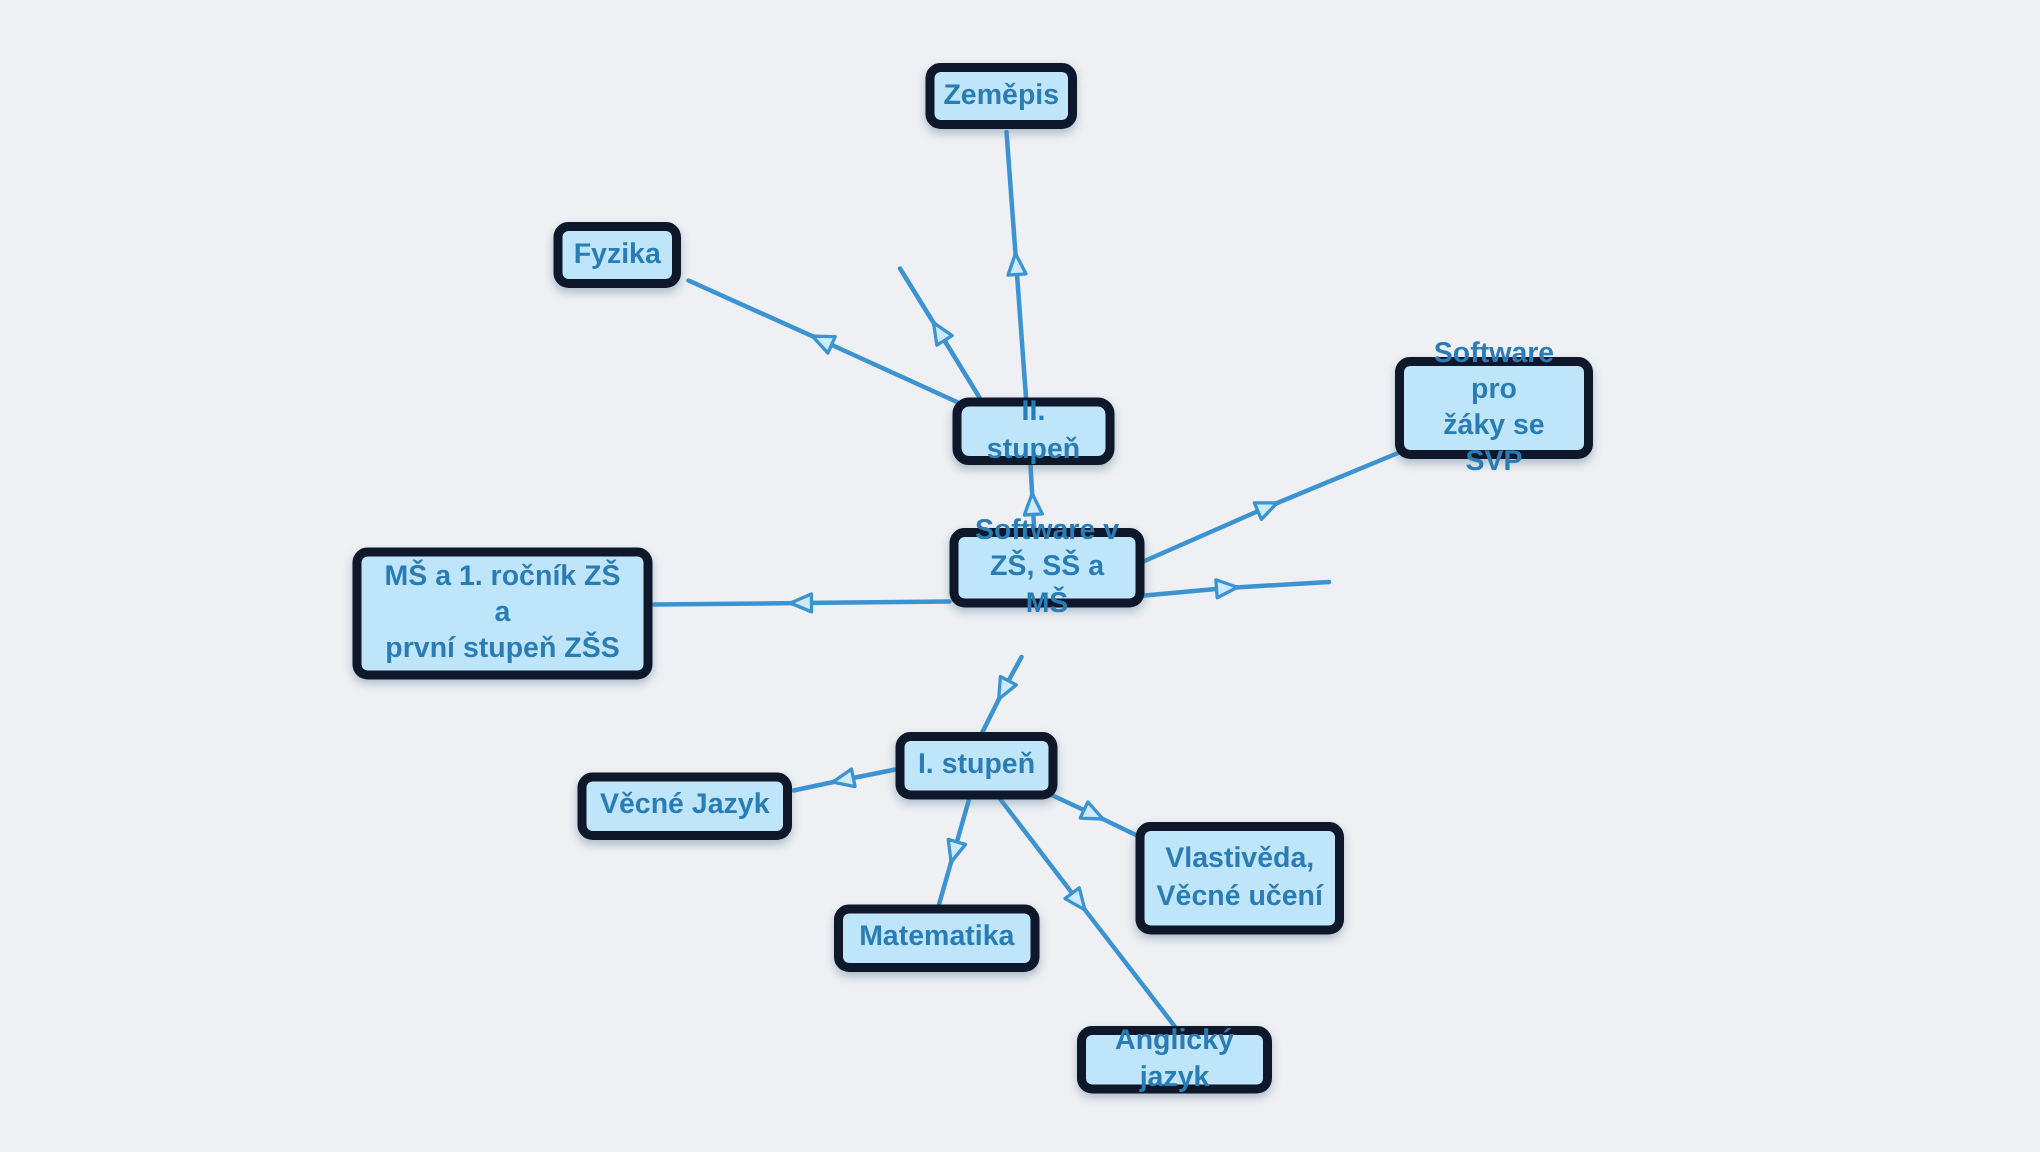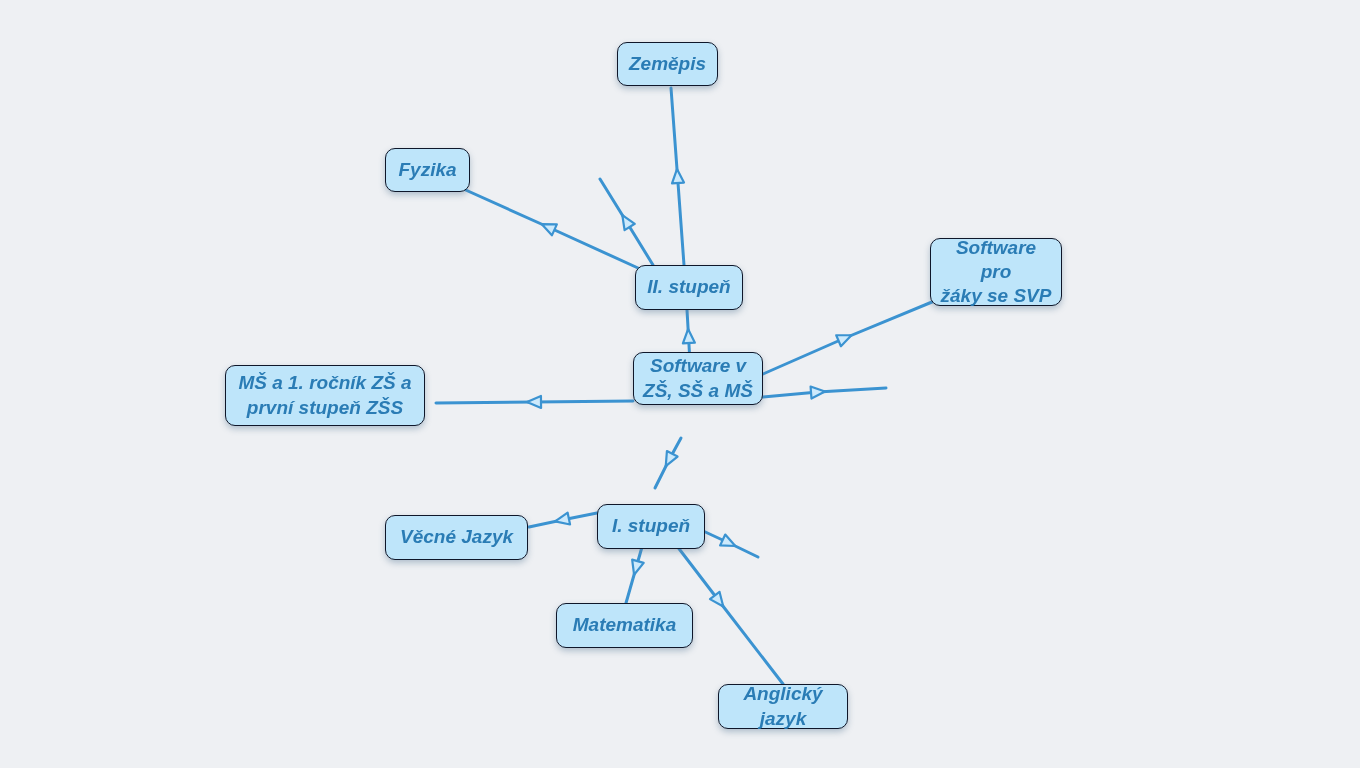--- a/index.html
+++ b/index.html
@@ -21,32 +21,31 @@
     top: 0;
   }
   .node {
     position: absolute;
     box-sizing: border-box;
     display: flex;
     align-items: center;
     justify-content: center;
     text-align: center;
     background: #bee5fa;
-    border: 1px solid #0f172a;
+    border: 6px solid #0f172a;
     border-radius: 10px;
     color: #2a7cb5;
     font-weight: 700;
     font-size: 19px;
     line-height: 1.27;
     white-space: pre-line;
     padding: 2px 8px;
     box-shadow: 0 3px 6px rgba(100, 130, 158, 0.45);
     cursor: pointer;
     user-select: none;
-    font-style: italic;
   }
 </style>
 </head>
 <body>
 
 <div class="canvas">
 
   <svg class="edges" width="1360" height="768" viewBox="0 0 1360 768">
     <defs>
       <marker id="arrow" markerUnits="userSpaceOnUse" markerWidth="18" markerHeight="16" viewBox="0 0 18 16" refX="9" refY="8" orient="auto">
@@ -63,26 +62,28 @@
       <path marker-mid="url(#arrow)" d="M633,401 L534,402 L436,403"></path>
       <path marker-mid="url(#arrow)" d="M681,438 L669,460 L655,488"></path>
       <path marker-mid="url(#arrow)" d="M597,513 L562,520 L529,527"></path>
       <path marker-mid="url(#arrow)" d="M646,533 L636,568 L626,603"></path>
       <path marker-mid="url(#arrow)" d="M667,533 L719,601 L783,684"></path>
       <path marker-mid="url(#arrow)" d="M701,530 L729,543 L758,557"></path>
     </g>
   </svg>
 
   <div class="node" style="left:617px; top:42px;  width:101px; height:44px;">Zeměpis</div>
-  <div class="node" style="left:385px; top:148px; width:85px;  height:44px;">Fyzika</div>
-  <div class="node" style="left:635px; top:265px; width:108px; height:45px;">II. stupeň</div>
+  <div class="node" style="left:369px; top:148px; width:85px;  height:44px;">Fyzika</div>
+  <div class="node" style="left:635px; top:265px; width:108px; height:45px;border-radius:11px;">II. stupeň</div>
   <div class="node" style="left:930px; top:238px; width:132px; height:68px;">Software pro
 žáky se SVP</div>
   <div class="node" style="left:633px; top:352px; width:130px; height:53px;">Software v
 ZŠ, SŠ a MŠ</div>
-  <div class="node" style="left:225px; top:365px; width:200px; height:61px;">MŠ a 1. ročník ZŠ a
+  <div class="node" style="left:235px; top:365px; width:200px; height:88px;">MŠ a 1. ročník ZŠ a
 první stupeň ZŠS</div>
-  <div class="node" style="left:597px; top:488px; width:108px; height:45px;margin-top:16px;">I. stupeň</div>
+  <div class="node" style="left:597px; top:488px; width:108px; height:45px;">I. stupeň</div>
   <div class="node" style="left:385px; top:515px; width:143px; height:45px;">Věcné Jazyk</div>
   <div class="node" style="left:556px; top:603px; width:137px; height:45px;text-align:center;">Matematika</div>
+  <div class="node" style="left:757px; top:548px; width:139px; height:75px;">Vlastivěda,
+Věcné učení</div>
   <div class="node" style="left:718px; top:684px; width:130px; height:45px;">Anglický jazyk</div>
 
 </div>
 
 </body></html>

